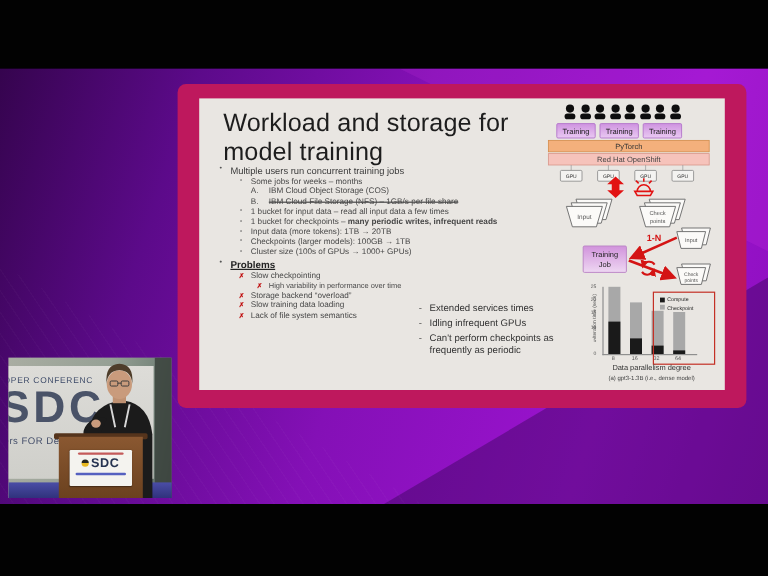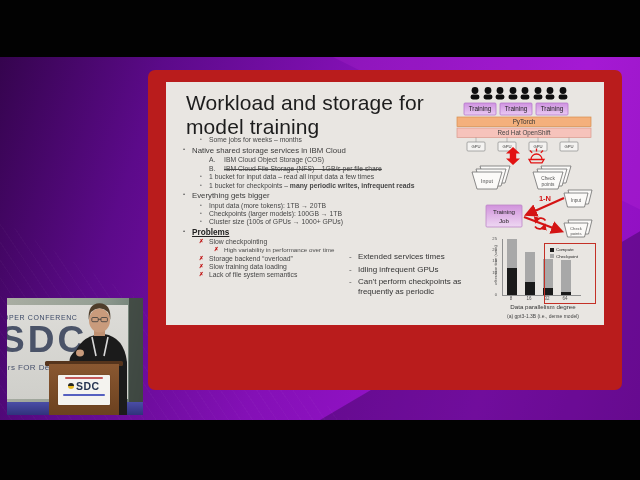--- a/index.html
+++ b/index.html
@@ -15,21 +15,21 @@
       background:linear-gradient(108deg,#35044e 0%,#5c0a8a 22%,#8410b6 48%,#9b13cf 78%,#8c0fbc 100%);}
   .bg .shape-bright{position:absolute;inset:0;background:rgba(255,80,255,0.10);
       clip-path:polygon(52% 0,100% 0,100% 42%);}
   .bg .shape-dark{position:absolute;inset:0;background:rgba(15,0,40,0.30);
       clip-path:polygon(50% 100%,100% 48%,100% 100%);}
   .bg .stripes{position:absolute;inset:0;opacity:.5;
       background:repeating-linear-gradient(56deg,transparent 0 9px,rgba(255,255,255,0.045) 9px 10px);
       clip-path:polygon(0 45%,55% 100%,0 100%);}
 
   
-  .slide-frame{position:absolute;left:148px;top:70px;width:474px;height:320px;background:#b91c1c;border-radius:7px;}
+  .slide-frame{position:absolute;left:148px;top:70px;width:474px;height:270px;background:#be185d;border-radius:7px;}
   .slide{position:absolute;left:18px;top:12px;width:438px;height:243px;background:#e9e6e2;}
   .slide-title{position:absolute;left:20px;top:9px;width:272px;font-size:21px;line-height:1.15;
       color:#1d1d1d;font-weight:400;letter-spacing:.1px;}
 
   
   .bullets{position:absolute;left:16px;top:53px;width:288px;color:#3b3b3b;}
   .bl{position:relative;padding-left:10px;}
   .l1{font-size:7.8px;margin-top:2.6px;}
   .l1::before{content:"•";position:absolute;left:1px;top:0;font-size:6px;color:#555;}
   .l2{font-size:6.8px;margin-left:17px;margin-top:1.4px;color:#474747;}
@@ -103,27 +103,26 @@
     <div class="stripes"></div>
   </div>
   <div class="bar-top"></div>
   <div class="bar-bottom"></div>
 
   <div class="slide-frame">
     <div class="slide">
       <div class="slide-title">Workload and storage for model training</div>
 
       <div class="bullets">
+        <div class="bl l1"><span>Multiple users run concurrent training jobs</span></div>
         <div class="bl l2 dot"><span>Some jobs for weeks – months</span></div>
-        <div class="bl l1"><span>Native shared storage services in IBM Cloud</span></div>
         <div class="bl l2"><span class="ltr">A.</span><span>IBM Cloud Object Storage (COS)</span></div>
         <div class="bl l2 strike"><span class="ltr">B.</span><span>IBM Cloud File Storage (NFS) – 1GB/s per file share</span></div>
         <div class="bl l2 dot"><span>1 bucket for input data – read all input data a few times</span></div>
         <div class="bl l2 dot"><span>1 bucket for checkpoints – </span><span class="bold">many periodic writes, infrequent reads</span></div>
-        <div class="bl l1"><span>Everything gets bigger</span></div>
         <div class="bl l2 dot"><span>Input data (more tokens): 1TB → 20TB</span></div>
         <div class="bl l2 dot"><span>Checkpoints (larger models): 100GB → 1TB</span></div>
         <div class="bl l2 dot"><span>Cluster size (100s of GPUs → 1000+ GPUs)</span></div>
         <div class="bl l1 prob-head"><span>Problems</span></div>
         <div class="bl l2"><span class="xm">✗</span><span>Slow checkpointing</span></div>
         <div class="bl l3"><span class="xm">✗</span><span>High variability in performance over time</span></div>
         <div class="bl l2"><span class="xm">✗</span><span>Storage backend “overload”</span></div>
         <div class="bl l2"><span class="xm">✗</span><span>Slow training data loading</span></div>
         <div class="bl l2"><span class="xm">✗</span><span>Lack of file system semantics</span></div>
       </div>

